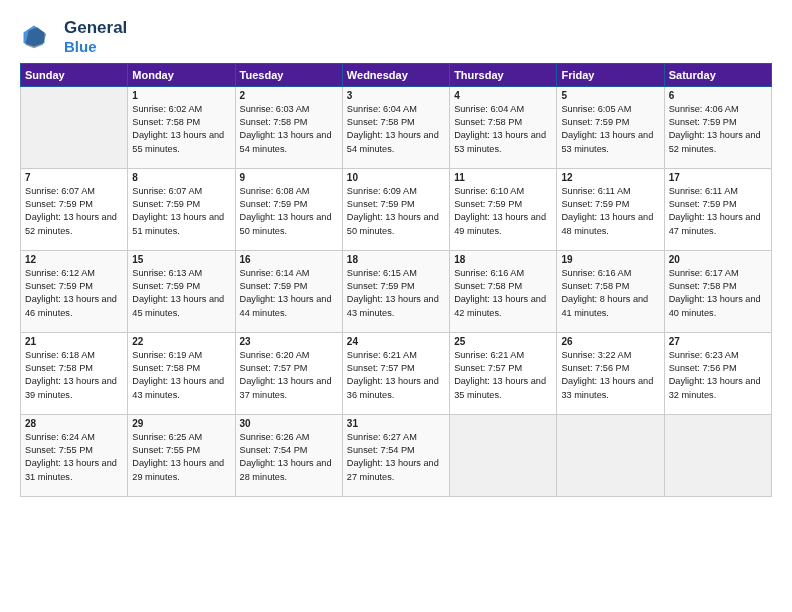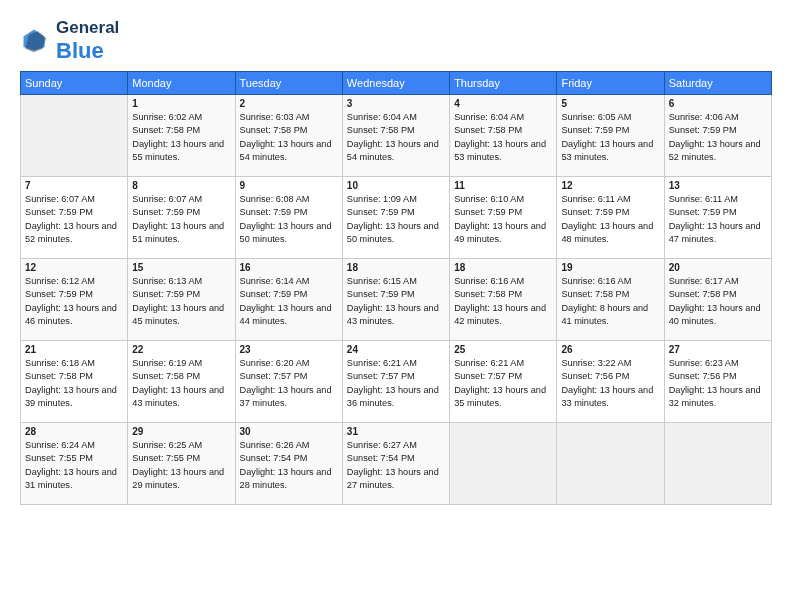--- a/index.html
+++ b/index.html
@@ -17,21 +17,21 @@
     }
     .header-row {
       display: flex;
       justify-content: space-between;
       align-items: flex-start;
       margin-bottom: 8px;
     }
     .logo {
       display: flex;
       align-items: center;
-      gap: 8px;
+      gap: 16px;
       justify-content: center;
     }
     .logo-icon {
       width: 28px;
       height: 28px;
     }
     .title-block {
       text-align: right;
     }
     .month-title {
@@ -43,24 +43,24 @@
       font-size: 14px;
       color: #333;
       margin-top: 2px;
     }
     table {
       width: 100%;
       border-collapse: collapse;
       table-layout: fixed;
     }
     thead th {
-      background-color: #3b82f6;
+      background-color: #4c1d95;
       color: #fff;
       font-size: 11px;
-      font-weight: normal;
+      font-weight: bold;
       padding: 5px 4px;
       text-align: left;
       border: 1px solid #1a5a9a;
     }
     tbody td {
       border: 1px solid #ccc;
       vertical-align: top;
       padding: 3px 4px;
       font-size: 9.2px;
       color: #222;
@@ -90,21 +90,21 @@
 
 <div class="page">
   <div class="header-row">
     <div class="logo">
       <svg class="logo-icon" viewBox="0 0 32 32" xmlns="http://www.w3.org/2000/svg">
         <polygon points="16,4 28,12 28,24 16,28 4,24 4,12" fill="#2a7fd4" opacity="0.85"></polygon>
         <polygon points="20,6 30,14 26,26 16,30 6,26 10,10" fill="#1a3a5c" opacity="0.5"></polygon>
       </svg>
       <div>
         <div style="font-size:17px;font-weight:bold;color:#1a3a5c;line-height:1.15;">General</div>
-        <div style="font-size:22px;font-weight:bold;color:#2a7fd4;line-height:1.15;">Blue</div>
+        <div style="font-size:15px;font-weight:bold;color:#2a7fd4;line-height:1.15;">Blue</div>
       </div>
     </div>
     <div class="title-block">
       <div class="month-title"></div>
       <div class="location-subtitle"></div>
     </div>
   </div>
 
   <table>
     <thead>
@@ -192,21 +192,21 @@
         <span class="day-number">9</span>
         <div class="cell-content">
           <span>Sunrise: 6:08 AM</span><br>
           <span>Sunset: 7:59 PM</span><br>
           <span>Daylight: 13 hours and 50 minutes.</span>
         </div>
       </td>
           <td>
         <span class="day-number">10</span>
         <div class="cell-content">
-          <span>Sunrise: 1:09 AM</span><br>
+          <span>Sunrise: 6:09 AM</span><br>
           <span>Sunset: 7:59 PM</span><br>
           <span>Daylight: 13 hours and 50 minutes.</span>
         </div>
       </td>
           <td>
         <span class="day-number">11</span>
         <div class="cell-content">
           <span>Sunrise: 6:10 AM</span><br>
           <span>Sunset: 7:59 PM</span><br>
           <span>Daylight: 13 hours and 49 minutes.</span>
@@ -214,21 +214,21 @@
       </td>
           <td>
         <span class="day-number">12</span>
         <div class="cell-content">
           <span>Sunrise: 6:11 AM</span><br>
           <span>Sunset: 7:59 PM</span><br>
           <span>Daylight: 13 hours and 48 minutes.</span>
         </div>
       </td>
           <td>
-        <span class="day-number">13</span>
+        <span class="day-number">17</span>
         <div class="cell-content">
           <span>Sunrise: 6:11 AM</span><br>
           <span>Sunset: 7:59 PM</span><br>
           <span>Daylight: 13 hours and 47 minutes.</span>
         </div>
       </td>
         </tr>
         <tr>
           <td>
         <span class="day-number">12</span>

